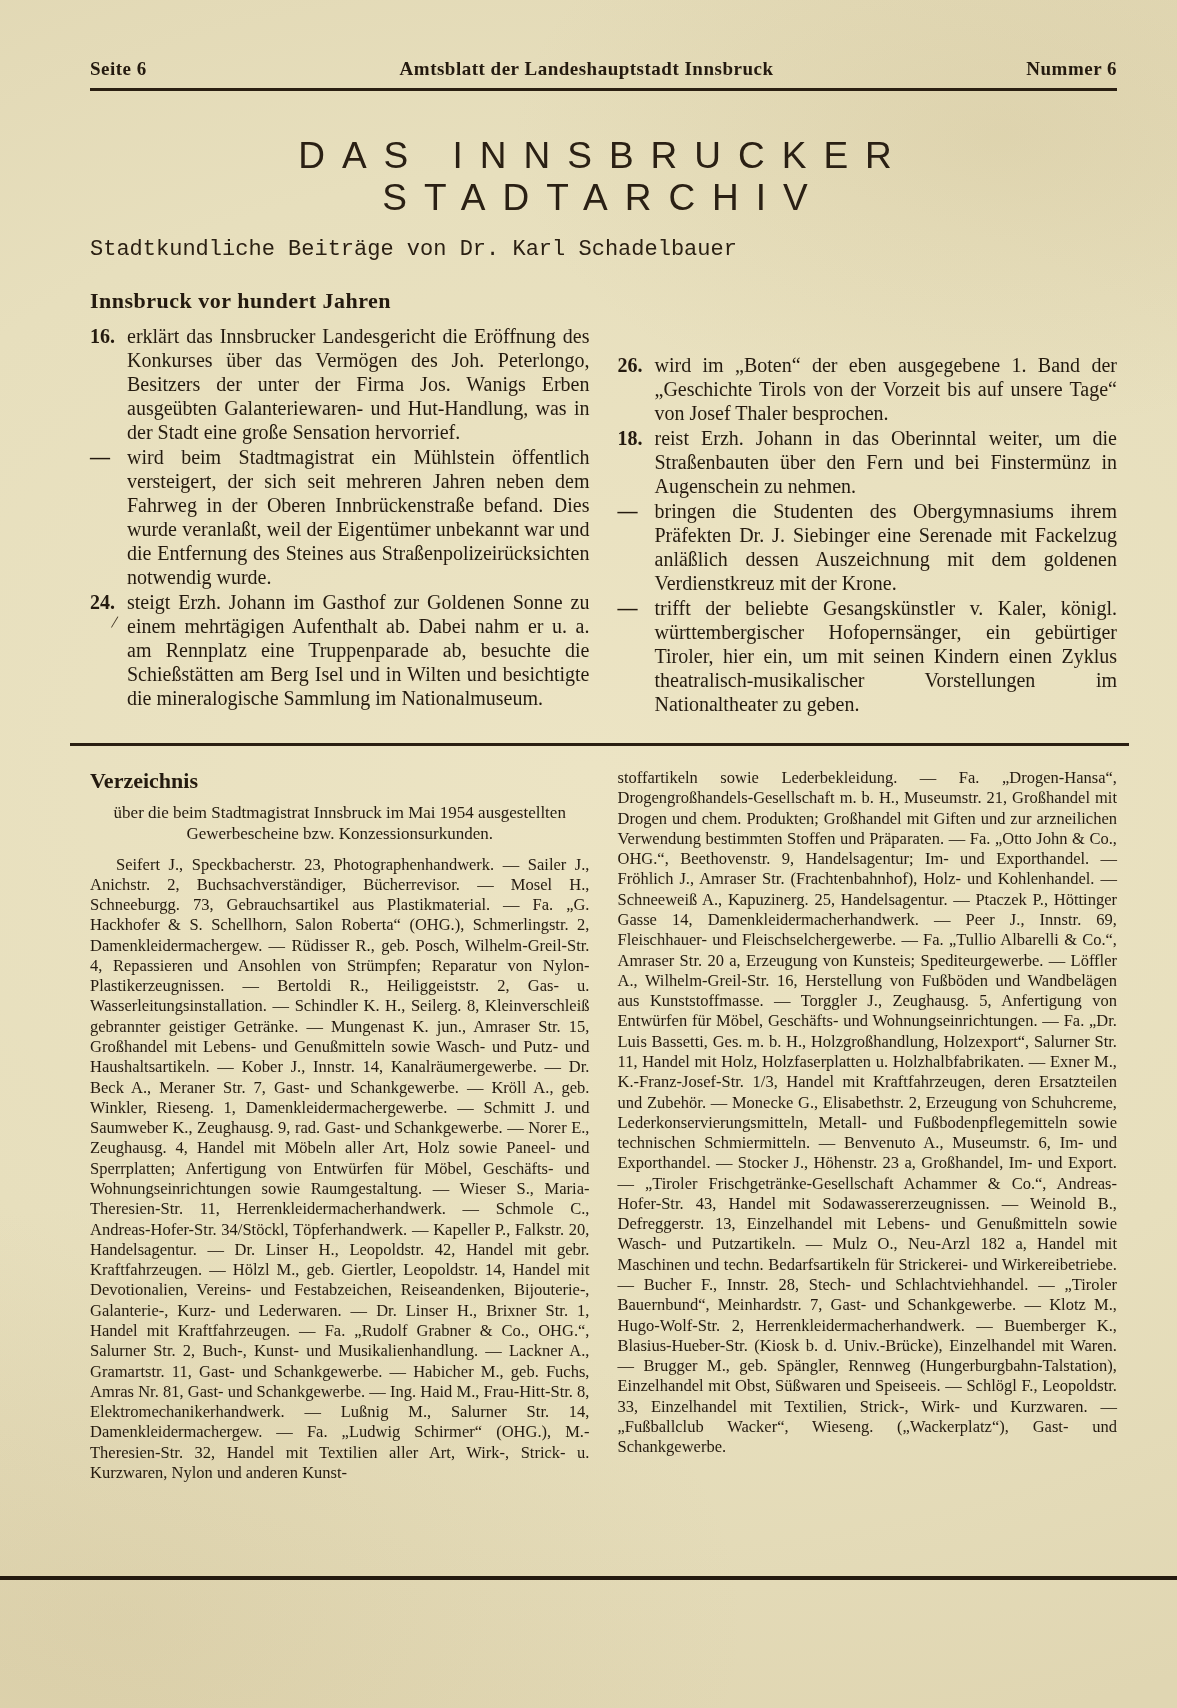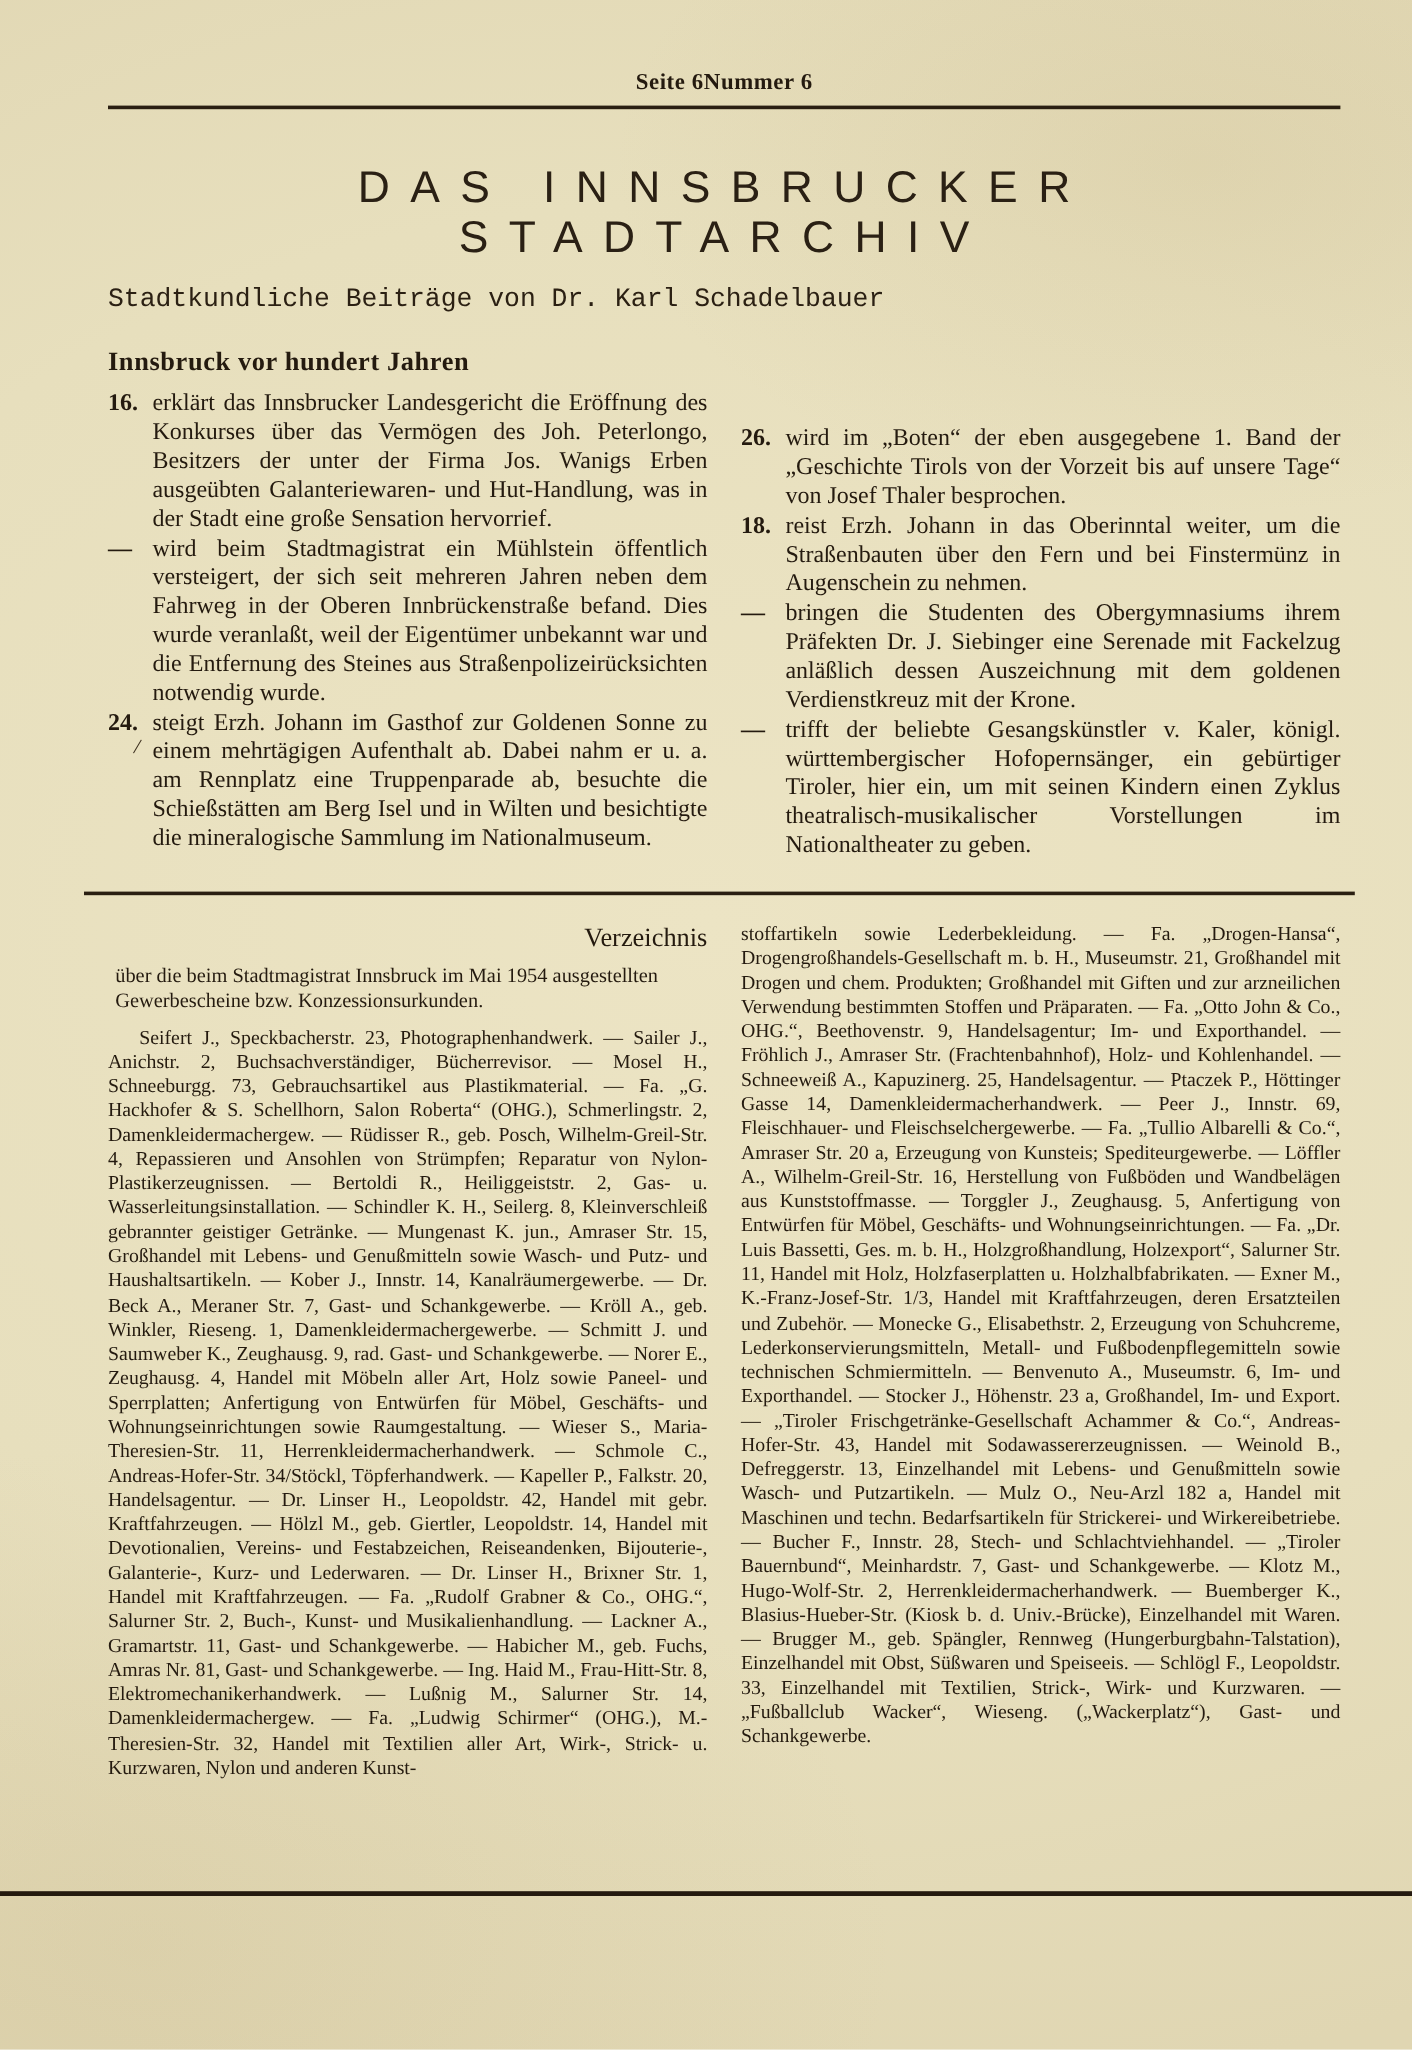--- a/index.html
+++ b/index.html
@@ -35,35 +35,36 @@
   .month{font-weight:bold;font-size:18px;margin:2px 0 6px 0;}
   .item{display:flex;font-size:20px;line-height:1.2;margin-bottom:1px;}
   .item .marker{flex:0 0 37px;font-weight:bold;}
   .item .txt{flex:1;text-align:justify;}
   .rcol-pad{padding-top:29px;}
 
   .midrule{border-top:3px solid #2a1f12;margin:26px -12px 0 -20px;height:0;}
 
   
   .verz{display:flex;gap:28px;margin-top:22px;}
-  .verz-head{text-align:right;font-size:22px;font-weight:normal;margin-bottom:8px;}
-  .verz-intro{text-align:left;font-size:17px;line-height:1.25;margin:0 6px 10px 6px;}
+  .verz-head{text-align:left;font-size:22px;font-weight:bold;margin-bottom:8px;}
+  .verz-intro{text-align:center;font-size:17px;line-height:1.25;margin:0 6px 10px 6px;}
   .body-text{font-size:16.5px;line-height:1.23;text-align:justify;}
   .body-text.indent{text-indent:26px;}
 
   .botrule{position:absolute;left:0;right:0;bottom:128px;border-top:4px solid #241a0f;}
   .stray{position:absolute;left:112px;top:612px;font-size:18px;color:#3a2d1c;transform:rotate(12deg);}
 </style>
 </head>
 <body>
 
 <div class="page">
 
   <div class="runhead">
     <span>Seite 6</span>
+    <span class="center">Amtsblatt der Landeshauptstadt Innsbruck</span>
     <span>Nummer 6</span>
   </div>
   <div class="headrule"></div>
 
   <div class="main-title">DAS INNSBRUCKER STADTARCHIV</div>
   <div class="subtitle">Stadtkundliche Beiträge von Dr. Karl Schadelbauer</div>
 
   <div class="section-head">Innsbruck vor hundert Jahren</div>
 
   <div class="cols">

